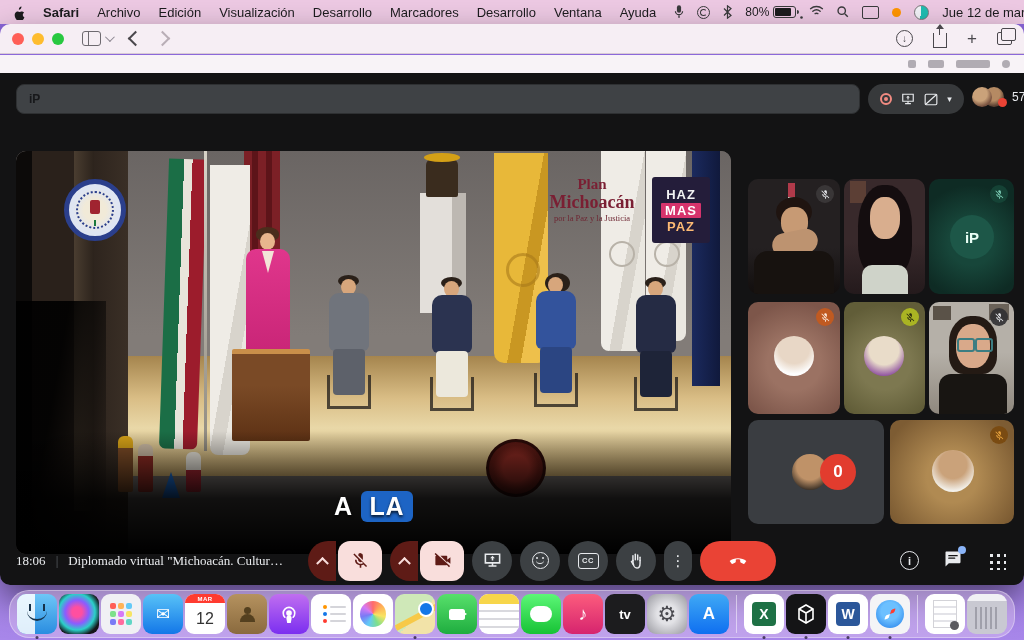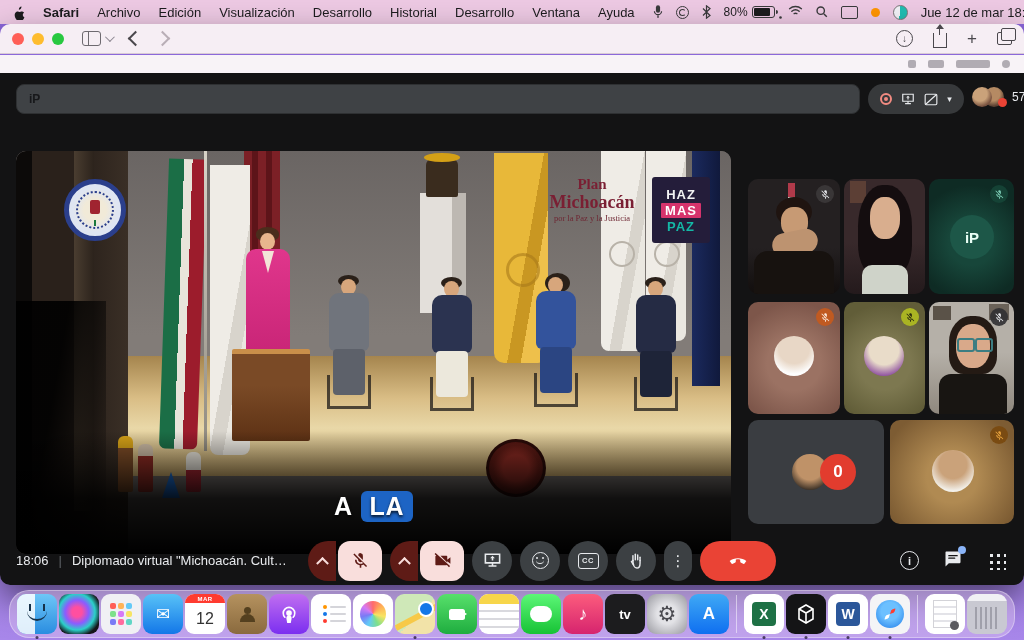--- a/index.html
+++ b/index.html
@@ -93,21 +93,21 @@
   .wf3{left:630px;top:0;width:40px;height:190px;}
   .wfseal{position:absolute;left:8px;top:90px;width:22px;height:22px;border-radius:50%;border:2px solid #b8b2a8;}
   .navyflag{left:676px;top:0;width:28px;height:235px;background:linear-gradient(90deg,#1b2a5e,#10193c);}
   .plantext{left:520px;top:26px;width:112px;text-align:center;color:#7a1f33;font-family:"Liberation Serif","DejaVu Serif",serif;line-height:1.05;}
   .plantext .t1{font-size:15px;font-weight:700;}
   .plantext .t2{font-size:18px;font-weight:700;}
   .plantext .t3{font-size:8.5px;margin-top:2px;color:#6e2733;}
   .poster{left:636px;top:26px;width:58px;height:66px;background:#241d3a;border-radius:3px;display:flex;flex-direction:column;align-items:center;justify-content:center;gap:1px;font-weight:800;font-size:13px;letter-spacing:1px;}
   .poster .l1{color:#f2f2f2;}
   .poster .l2{color:#fff;background:#d6336c;padding:0 4px;border-radius:1px;}
-  .poster .l3{color:#14b8a6;}
+  .poster .l3{color:#fdba74;}
   .person{position:absolute;width:56px;height:150px;}
   .person .hd{position:absolute;left:20px;top:0;width:15px;height:16px;border-radius:50%;background:#d7a67c;}
   .person .hr{position:absolute;left:17px;top:-4px;width:21px;height:12px;border-radius:50%;background:#2a2019;}
   .person .bd{position:absolute;left:8px;top:14px;width:40px;height:58px;border-radius:10px 10px 6px 6px;}
   .person .lg{position:absolute;left:12px;top:70px;width:32px;height:46px;border-radius:4px;}
   .person .ch{position:absolute;left:6px;top:96px;width:44px;height:34px;border-left:3px solid #1d1a18;border-right:3px solid #1d1a18;border-bottom:3px solid #1d1a18;box-sizing:border-box;opacity:.75;}
   .plate{left:470px;top:288px;width:60px;height:58px;border-radius:50%;background:radial-gradient(circle,#8a2a22 0 35%,#5d1a14 60%,#3a0f0c 100%);border:3px solid #2a0b08;box-sizing:border-box;}
   .figs{left:92px;top:252px;width:100px;height:95px;}
   .fig{position:absolute;bottom:6px;width:15px;border-radius:6px 6px 2px 2px;}
   .cone{position:absolute;left:54px;bottom:0;width:0;height:0;border-left:9px solid transparent;border-right:9px solid transparent;border-bottom:26px solid #1c6dd0;}
@@ -119,21 +119,21 @@
   .cap-rest{color:#e4c118;}
   
   .tile{position:absolute;border-radius:10px;overflow:hidden;}
   .mb{position:absolute;top:6px;right:6px;width:18px;height:18px;border-radius:50%;display:flex;align-items:center;justify-content:center;}
   .mb svg{width:11px;height:11px;display:block;}
   .cav{position:absolute;border-radius:50%;}
   .t-ip-txt{position:absolute;left:0;top:0;width:100%;height:100%;display:flex;align-items:center;justify-content:center;color:#eafff6;font-weight:800;font-size:15px;}
   .zerobadge{position:absolute;left:72px;top:34px;width:36px;height:36px;border-radius:50%;background:#e23c2e;color:#fff;font-weight:700;font-size:17px;display:flex;align-items:center;justify-content:center;}
   
   .mbar{position:absolute;left:0;top:463px;width:1024px;height:49px;display:flex;align-items:center;}
-  .mbar-left{position:absolute;left:16px;display:flex;align-items:center;gap:10px;color:#e8eaed;font-size:13px;max-width:280px;}
+  .mbar-left{position:absolute;left:16px;display:flex;align-items:center;gap:10px;color:#e8eaed;font-size:13px;max-width:280px;font-family:Liberation Serif, serif;}
   .mbar-title{white-space:nowrap;overflow:hidden;text-overflow:ellipsis;max-width:215px;}
   .mbar-sep{color:#5f6368;}
   .ctrls{position:absolute;left:308px;display:flex;align-items:center;gap:8px;}
   .splitbtn{display:flex;align-items:center;}
   .seg1{width:28px;height:40px;background:#5e1b16;border-radius:20px 0 0 20px;display:flex;align-items:center;justify-content:center;}
   .seg1 .up{width:7px;height:7px;border-left:2px solid #f9dedc;border-top:2px solid #f9dedc;transform:rotate(45deg) translate(2px,2px);}
   .seg2{width:44px;height:40px;background:#f9dedc;border-radius:12px;margin-left:2px;display:flex;align-items:center;justify-content:center;color:#5e1b16;}
   .seg2 svg{width:19px;height:19px;}
   .cbtn{width:40px;height:40px;border-radius:50%;background:#3c4043;display:flex;align-items:center;justify-content:center;color:#e8eaed;}
   .cbtn svg{width:19px;height:19px;}
@@ -220,21 +220,21 @@
     <span class="apple">
         <svg viewBox="0 0 17 20">
           <path d="M11.6 4.9c.6-.8 1-1.9.9-2.9-.9.1-2 .6-2.6 1.4-.6.7-1 1.8-.9 2.8 1 0 2-.5 2.6-1.3zm2.6 8.3c0-2 1.6-2.9 1.7-3-1-1.4-2.4-1.6-2.9-1.6-1.2-.1-2.4.7-3 .7-.6 0-1.6-.7-2.6-.7-1.3 0-2.6.8-3.3 2-1.4 2.4-.4 6 1 8 .7 1 1.5 2 2.5 2 1 0 1.4-.6 2.6-.6 1.2 0 1.6.6 2.6.6 1.1 0 1.8-1 2.5-2 .8-1.1 1.1-2.2 1.1-2.3 0 0-2.2-.8-2.2-3.1z"></path>
         </svg>
       </span>
     <span class="mi b">Safari</span>
     <span class="mi">Archivo</span>
     <span class="mi">Edición</span>
     <span class="mi">Visualización</span>
     <span class="mi">Desarrollo</span>
-    <span class="mi">Historial</span>
+    <span class="mi">Marcadores</span>
     <span class="mi">Desarrollo</span>
     <span class="mi">Ventana</span>
     <span class="mi">Ayuda</span>
     <span class="mright">
       <span>
           <svg width="10" height="14" viewBox="0 0 12 16" fill="#3a3a3c">
             <rect x="3.5" y="0" width="5" height="9" rx="2.5"></rect>
             <path d="M1 7a5 5 0 0 0 10 0h-1.5a3.5 3.5 0 0 1-7 0z"></path>
             <rect x="5.2" y="12" width="1.6" height="3"></rect>
           </svg>

